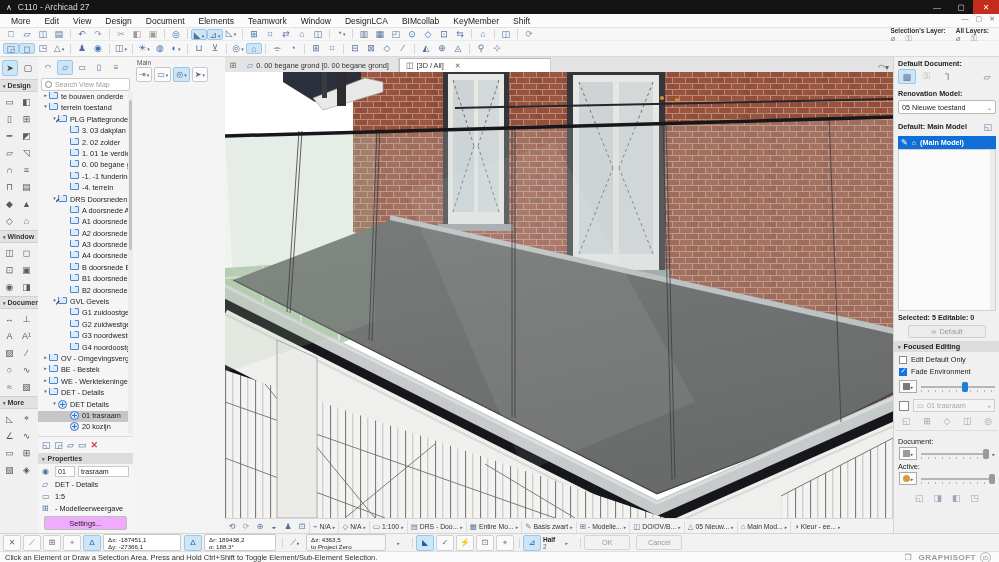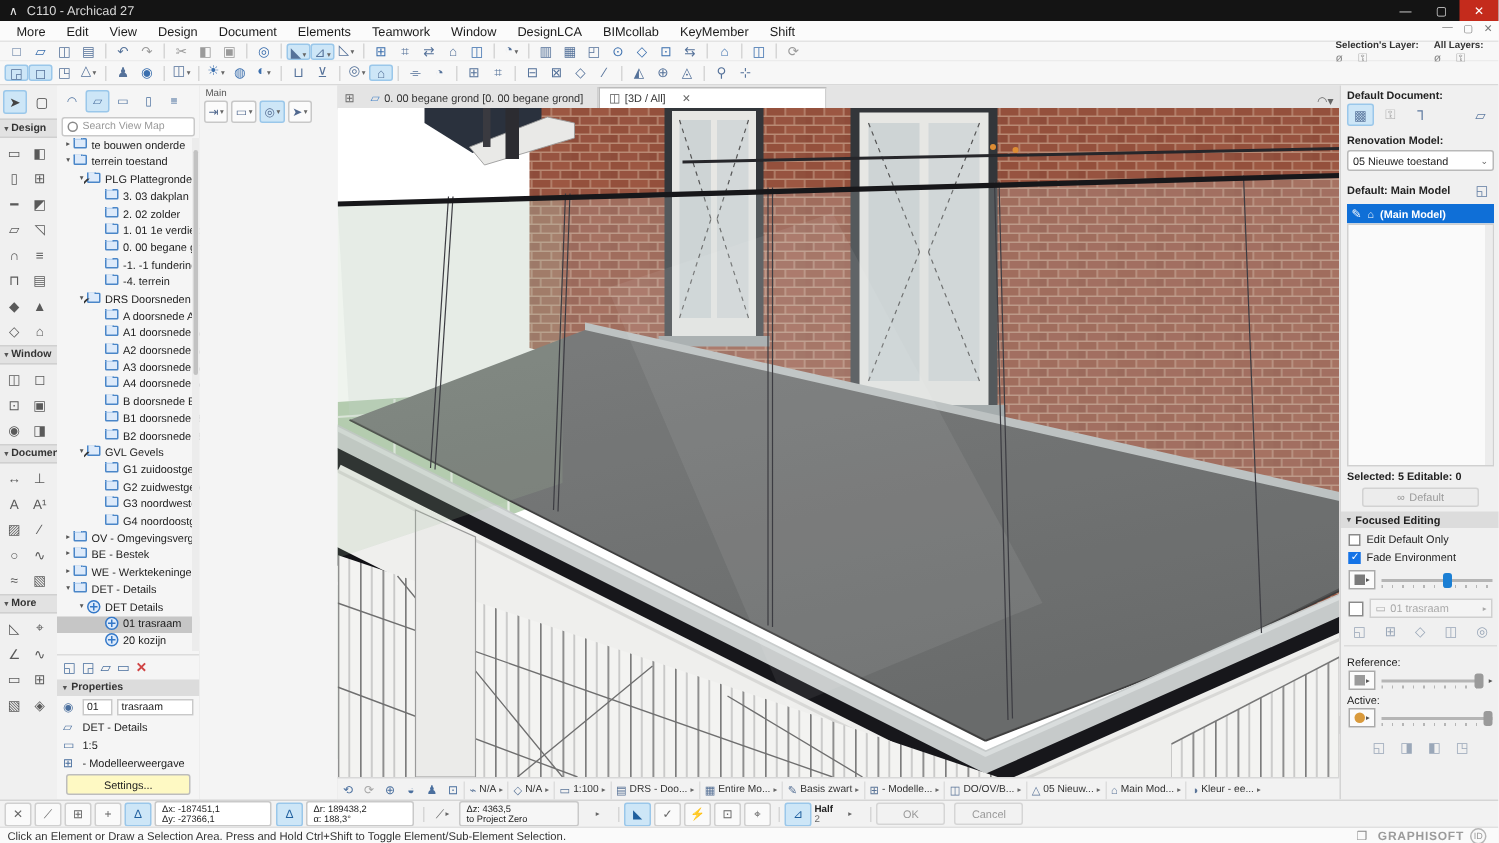--- a/index.html
+++ b/index.html
@@ -64,21 +64,21 @@
   .vsb{position:absolute;right:0;top:0;width:5px;height:100%;background:#ececec}
   .vsb .thumb{position:absolute;left:1px;top:8px;width:3px;height:150px;background:#c2c2c2;border-radius:2px}
   .navact{display:flex;align-items:center;gap:4px;padding:3px 4px;border-top:1px solid #dcdcdc;margin-top:2px}
   .navact span{font-size:9px;color:#4a6f9e}
   .navact .redx{color:#d04343;font-weight:bold}
   .phdr{height:11px;background:#dcdcdc;font-size:7px;font-weight:bold;color:#333;display:flex;align-items:center;gap:3px;padding-left:4px}
   .phdr::before{content:"▾";font-size:5px;color:#555}
   .prow{display:flex;align-items:center;gap:3px;padding:1.5px 4px;font-size:7.3px;color:#222}
   .pfield{background:#fff;border:1px solid #c9c9c9;height:9px;display:flex;align-items:center;padding:0 2px;font-size:7px}
   .pico{font-size:8px;color:#4a6f9e;width:10px;flex:none}
-  .setbtn{margin:2px 6px;height:12px;background:#fef9c3;border:1px solid #bdbdbd;border-radius:2px;display:flex;align-items:center;justify-content:center;font-size:7.3px}
+  .setbtn{margin:2px 6px;height:12px;background:#f0abfc;border:1px solid #bdbdbd;border-radius:2px;display:flex;align-items:center;justify-content:center;font-size:7.3px}
   
   .dockgap{left:133px;top:57px;width:92px;height:476px;background:#f4f4f4;border-right:1px solid #ddd}
   .mainpal .plabel{font-size:6.5px;color:#555;padding:2px 0 1px 4px}
   .palrow{display:flex;gap:2px;padding-left:3px}
   .palbtn{height:13px;border:1px solid #c8c8c8;background:#fbfbfb;border-radius:2px;display:flex;align-items:center;font-size:8px;color:#50688f;padding:0 2px}
   .palbtn.sel{background:#cde6f7;border-color:#9ac7ea}
   .palbtn .car{font-size:5px;color:#666;margin-left:1px}
   
   .tabbar{left:225px;top:57px;width:668px;height:15px;background:#e4e4e4;border-bottom:1px solid #cfcfcf;display:flex;align-items:flex-end}
   .tgrid{width:16px;height:13px;display:flex;align-items:center;justify-content:center;color:#6b6b6b;font-size:8px;flex:none}
@@ -804,21 +804,21 @@
     </span>
   </div>
   <div class="ricons">
       <span>◱</span>
       <span>⊞</span>
       <span>◇</span>
       <span>◫</span>
       <span>◎</span>
     </div>
   <div class="rdiv"></div>
-  <div class="rp-plain">Reference:</div>
+  <div class="rp-plain">Document:</div>
   <div class="sliderrow" style="padding-top:0">
     <span class="swatch">
         <span class="chip" style="background:#9a9a9a"></span>
         <span class="car">▸</span>
       </span>
     <span class="slider">
         <span class="track"></span>
         <span class="ticks"></span>
         <span class="hdl" style="left:92%;background:#9a9a9a"></span>
       </span>

